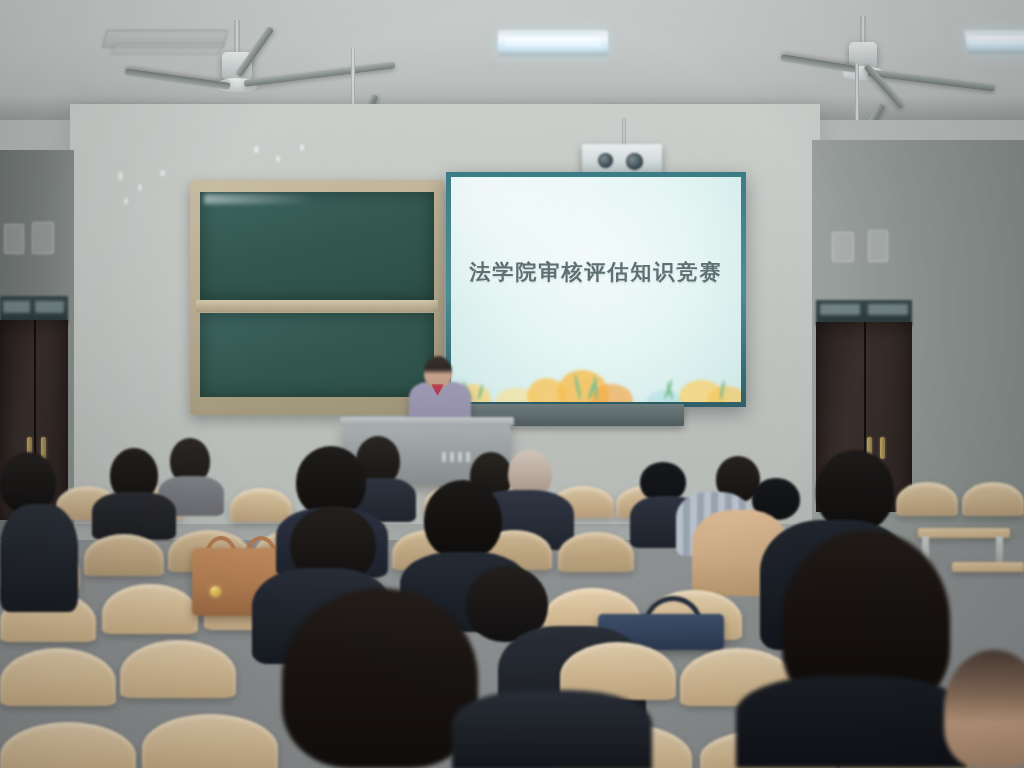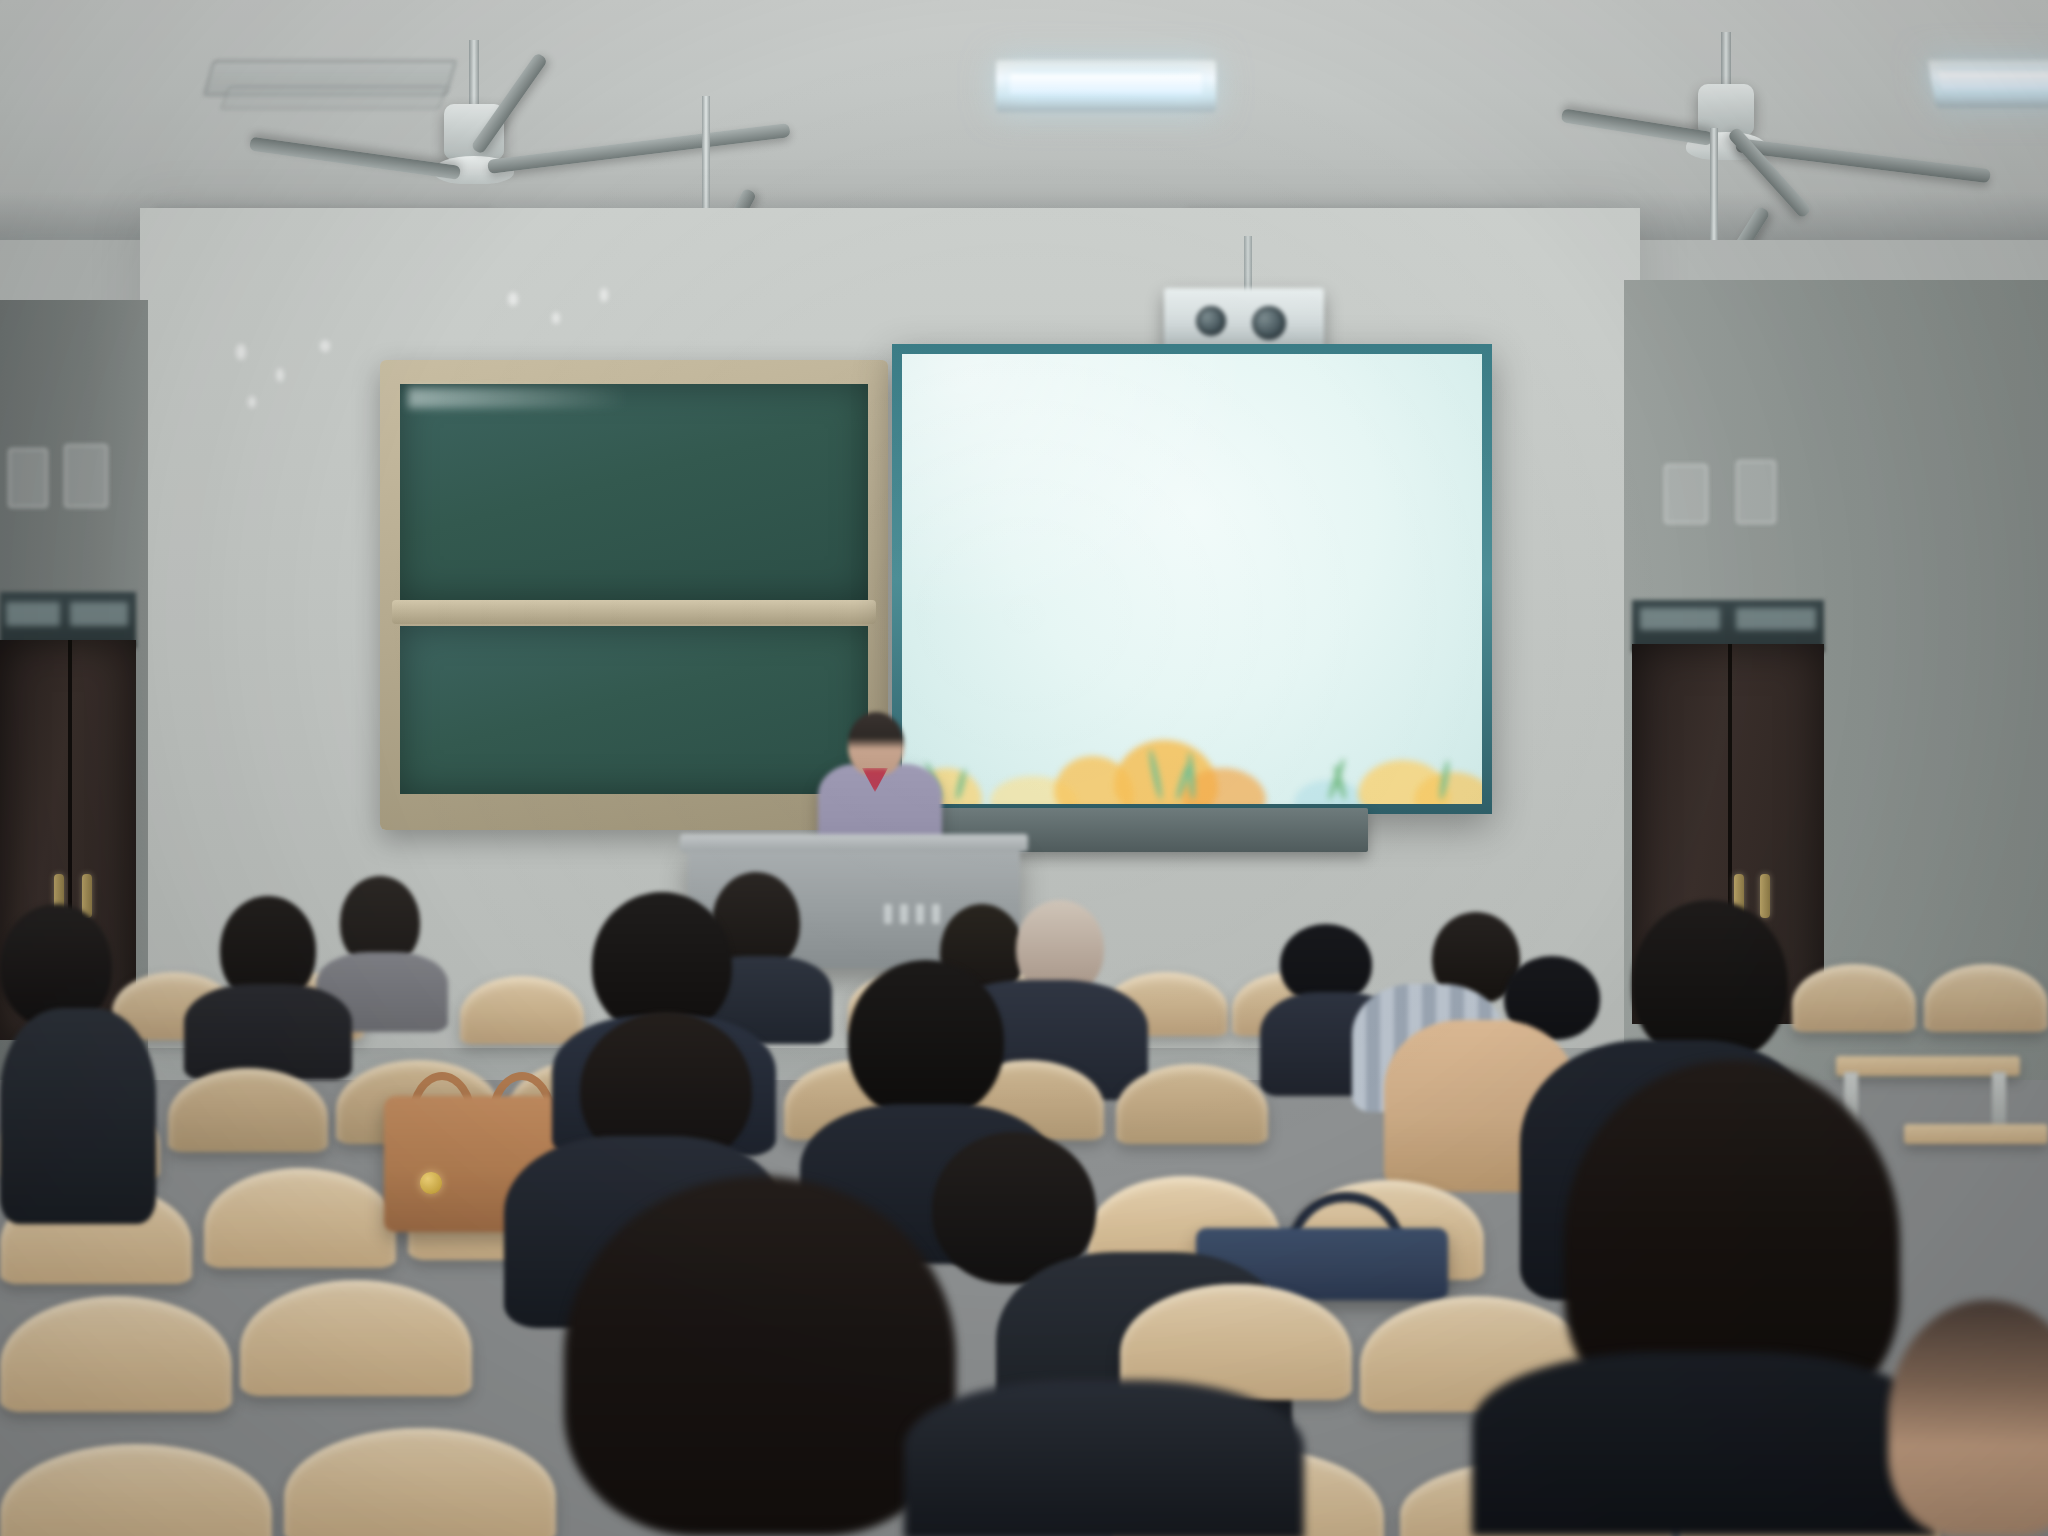--- a/index.html
+++ b/index.html
@@ -408,20 +408,21 @@
   <div class="projector soft-blur">
     <div class="proj-lens" style="left:16px;width:15px;height:15px;"></div>
     <div class="proj-lens" style="left:44px;width:17px;height:17px;"></div>
   </div>
   <div class="proj-foot soft-blur"></div>
 
   <div class="screen-frame">
     <div class="screen-surface">
       <div class="screen-glare"></div>
 
+      <div class="screen-title">法学院审核评估知识竞赛</div>
 
       <div class="deco" style="left:0;right:0;height:56px;">
         <div class="deco-blob" style="left:6px;width:34px;height:26px;background:#f8d477;opacity:0.75;"></div>
         <div class="deco-blob" style="left:44px;width:44px;height:22px;background:#fbe08c;opacity:0.6;"></div>
         <div class="deco-blob" style="left:76px;width:40px;height:32px;background:#f7c45c;opacity:0.8;"></div>
         <div class="deco-blob" style="left:106px;width:52px;height:40px;background:#f6bf57;opacity:0.85;"></div>
         <div class="deco-blob" style="left:140px;width:42px;height:26px;background:#f4a94c;opacity:0.7;"></div>
         <div class="deco-blob" style="left:196px;width:36px;height:20px;background:#a6d9e4;opacity:0.45;"></div>
         <div class="deco-blob" style="left:228px;width:46px;height:30px;background:#f9d274;opacity:0.8;"></div>
         <div class="deco-blob" style="left:256px;width:40px;height:24px;background:#f7c861;opacity:0.7;"></div>

